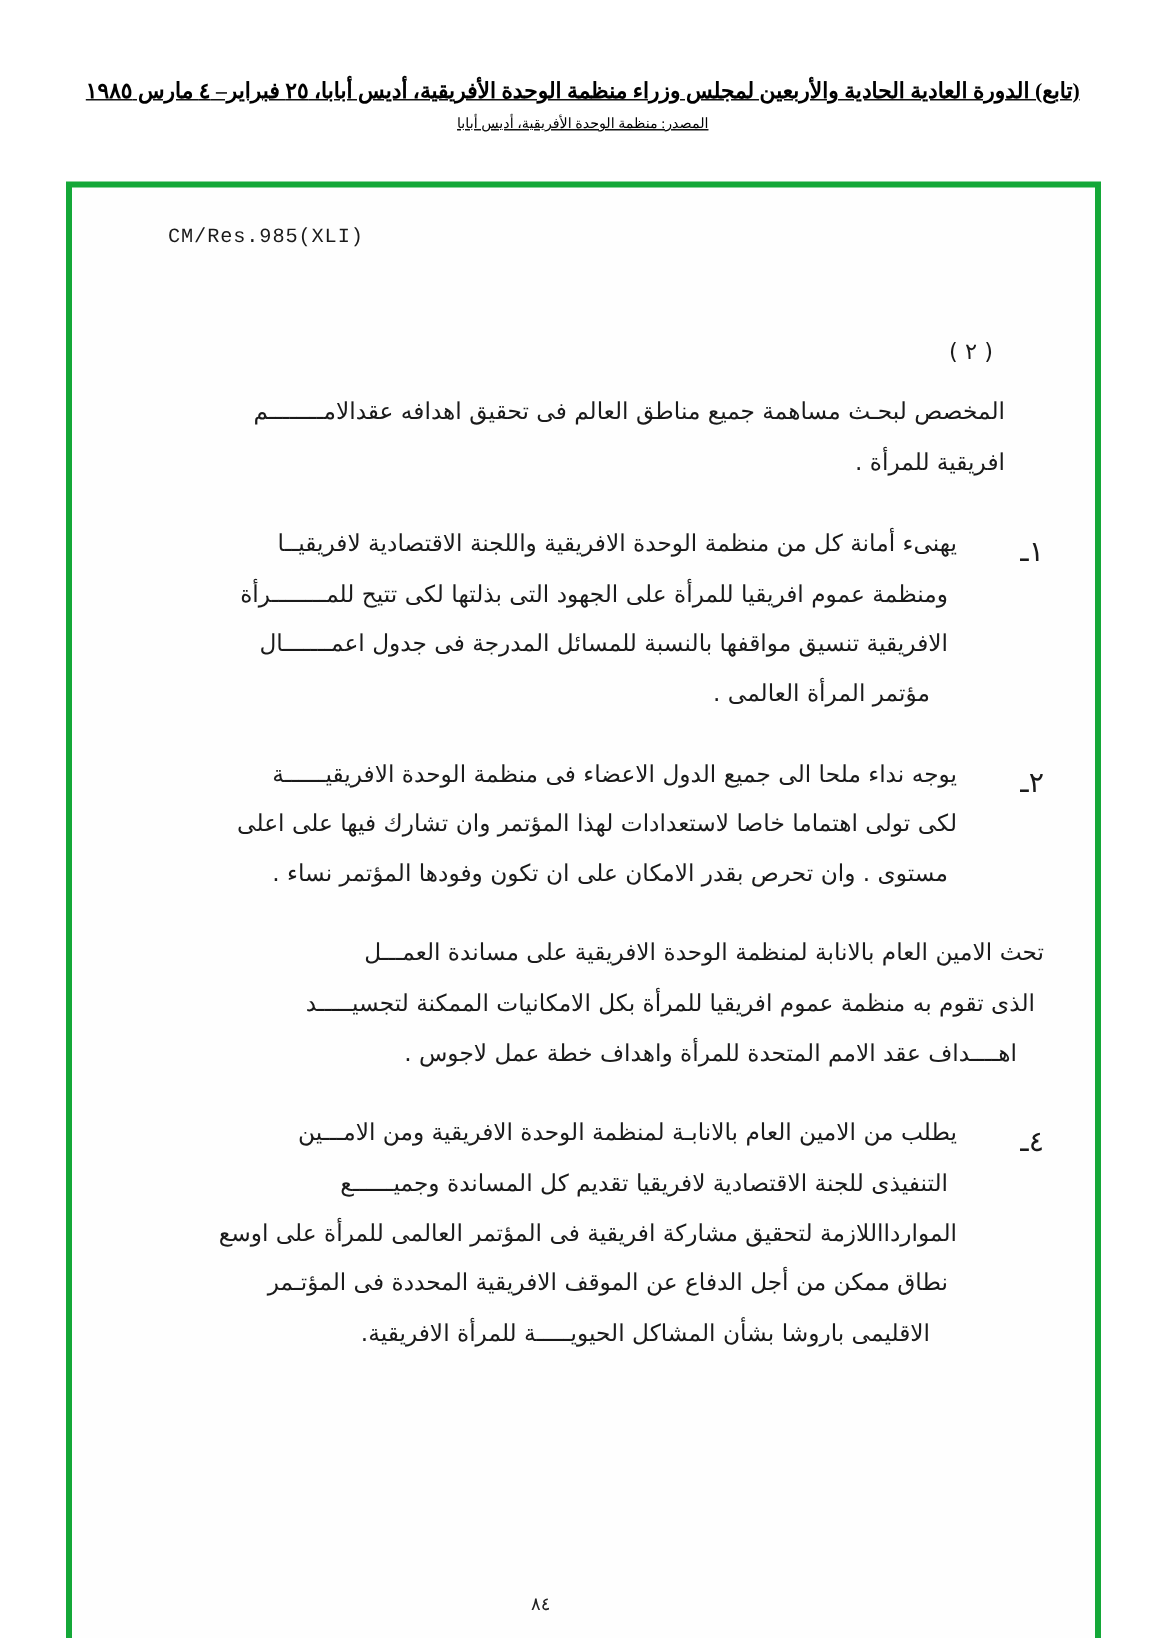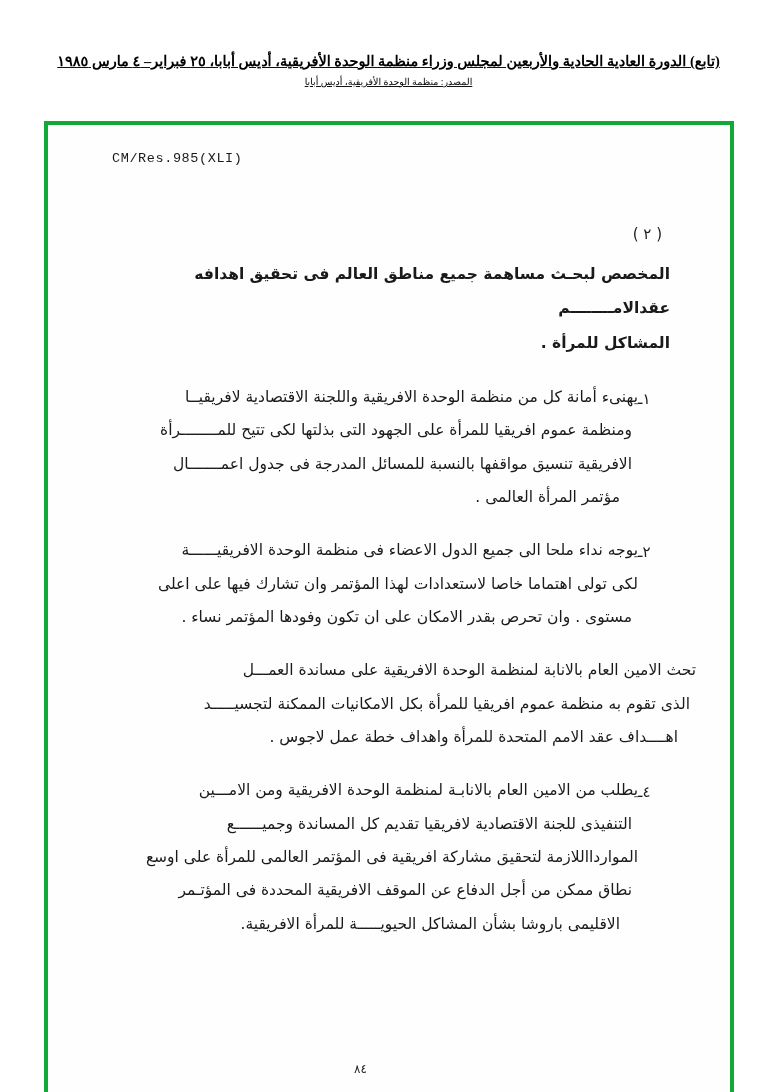--- a/index.html
+++ b/index.html
@@ -89,35 +89,35 @@
     letter-spacing: 1px;
   }
 
   .para-free {
     font-size: 15.5px;
     line-height: 2.25;
     margin-right: 26px;
     margin-left: 8px;
     letter-spacing: 0.2px;
   }
-  .para-free .ln { display: block; font-weight: bold; }
+  .para-free .ln { display: block; }
   .para-free .ln.tail { margin-right: 0; }
 
   
   .item {
     display: flex;
     flex-direction: row;
     margin-top: 20px;
     font-size: 15.5px;
     line-height: 2.15;
   }
   .item .marker {
     flex: 0 0 58px;
-    text-align: left;
-    font-size: 15px;
+    text-align: right;
+    font-size: 19px;
     padding-top: 2px;
     letter-spacing: 1px;
   }
   .item .lines {
     flex: 1 1 auto;
     padding-left: 6px;
   }
   .item .ln { display: block; letter-spacing: 0.2px; }
   .item .ln.i1 { margin-right: 6px; }
   .item .ln.i2 { margin-right: 18px; }
@@ -148,21 +148,21 @@
     <div class="doc-ref">
       <div class="ref-line">CM/Res.985(XLI)</div>
     </div>
 
     <div class="body-ar">
 
       <div class="clause-number-top">( ٢ )</div>
 
       <div class="para-free">
         <span class="ln">المخصص لبحـث مساهمة جميع مناطق العالم فى تحقيق اهدافه  عقدالامــــــــم</span>
-        <span class="ln tail">المشاكل للمرأة .</span>
+        <span class="ln tail">افريقية للمرأة .</span>
       </div>
 
       <div class="item">
         <div class="marker">١ـ</div>
         <div class="lines">
           <span class="ln">يهنىء أمانة كل من منظمة الوحدة الافريقية واللجنة الاقتصادية لافريقيــا</span>
           <span class="ln i1">ومنظمة عموم افريقيا للمرأة على الجهود التى بذلتها لكى تتيح  للمــــــــرأة</span>
           <span class="ln i1">الافريقية تنسيق  مواقفها بالنسبة للمسائل المدرجة فى جدول اعمـــــــال</span>
           <span class="ln i2">مؤتمر المرأة العالمى .</span>
         </div>

